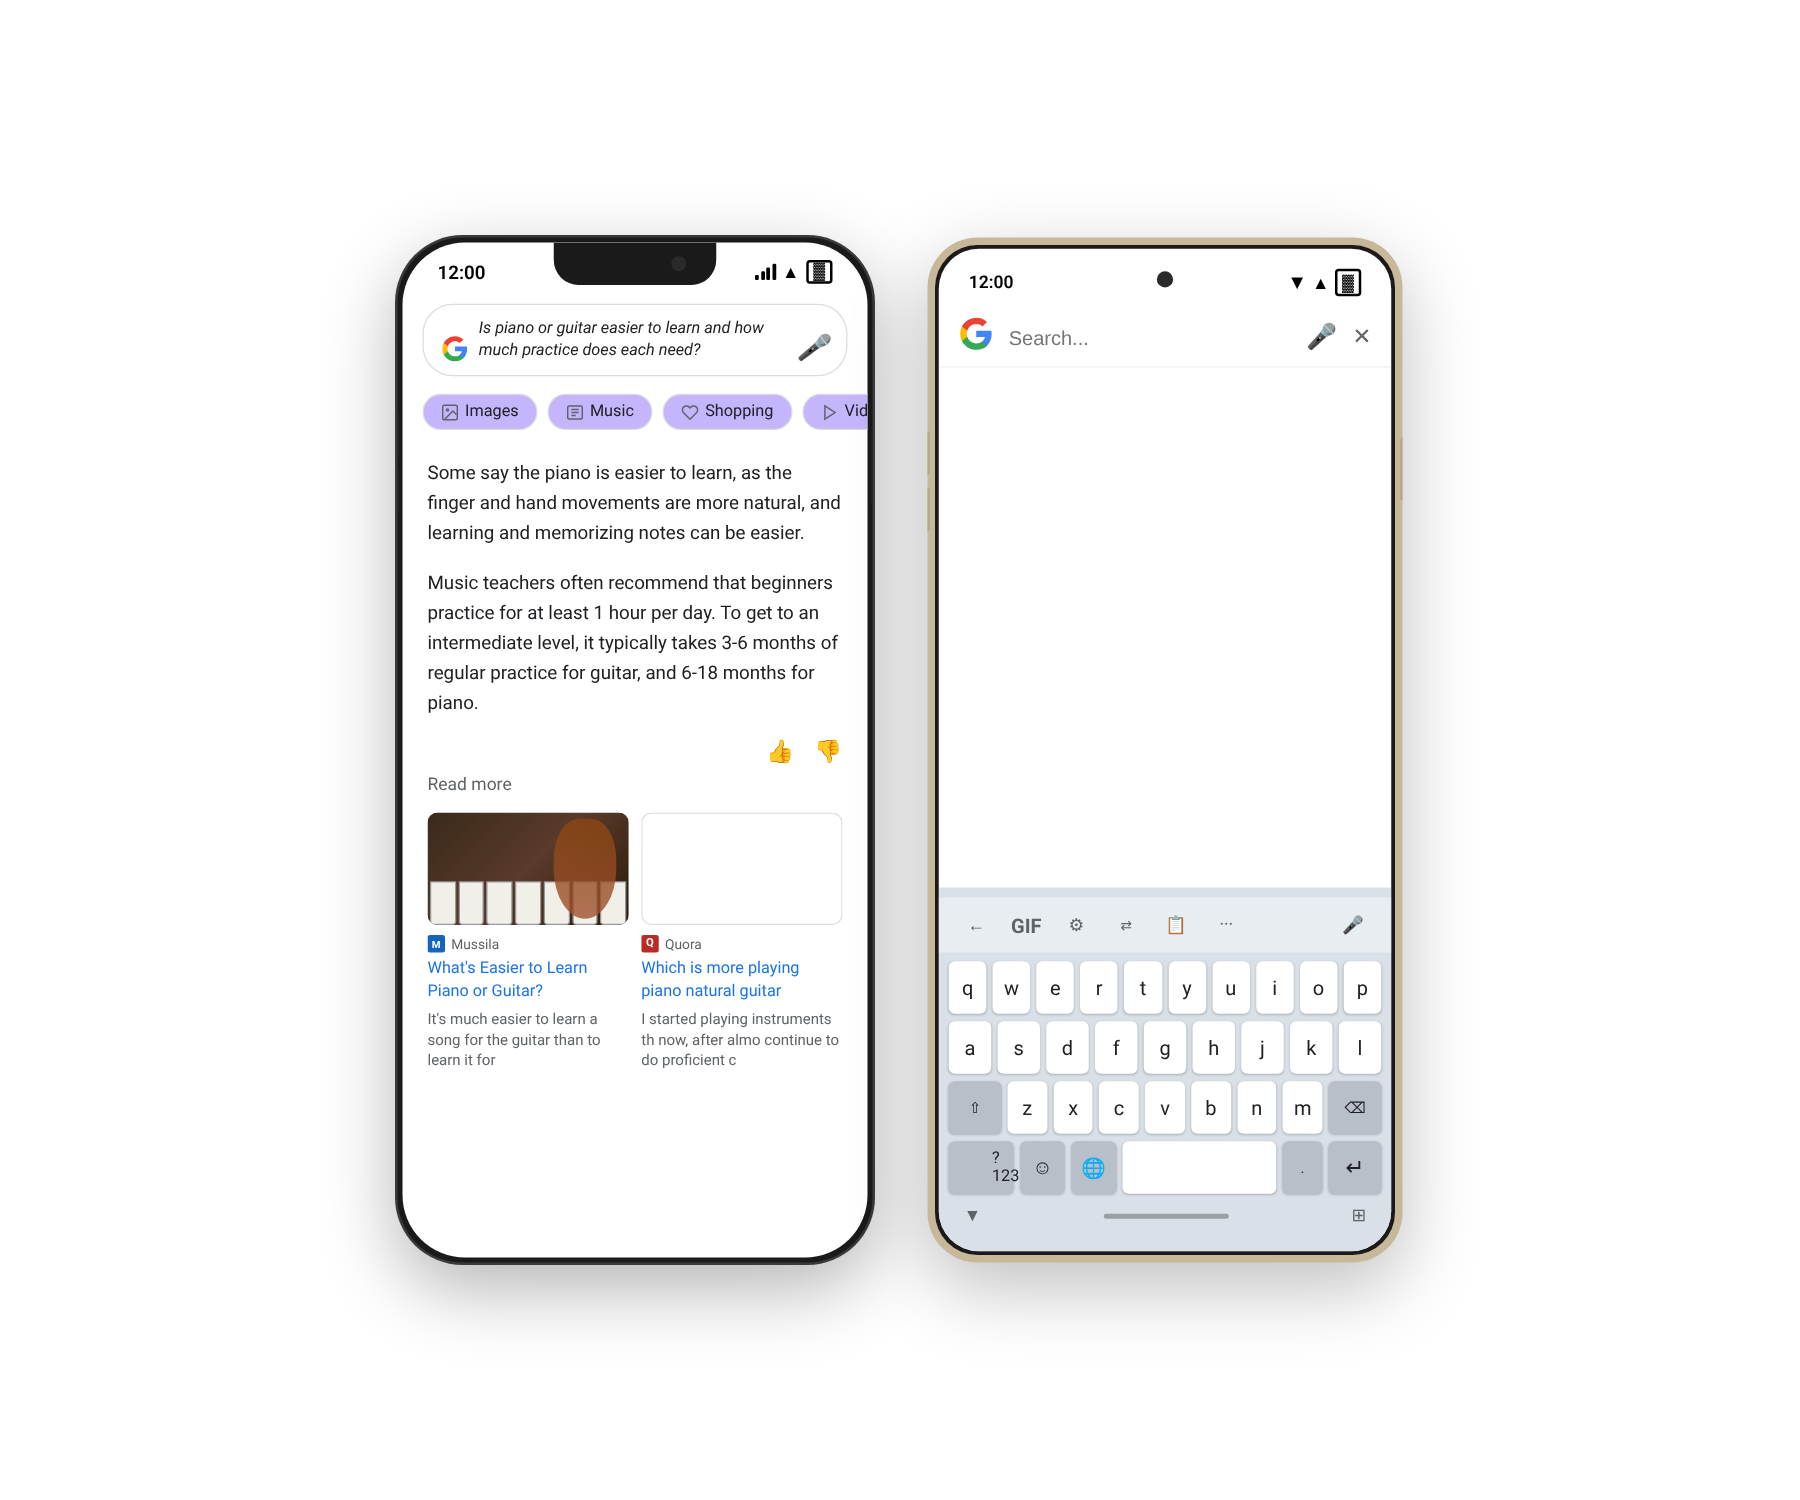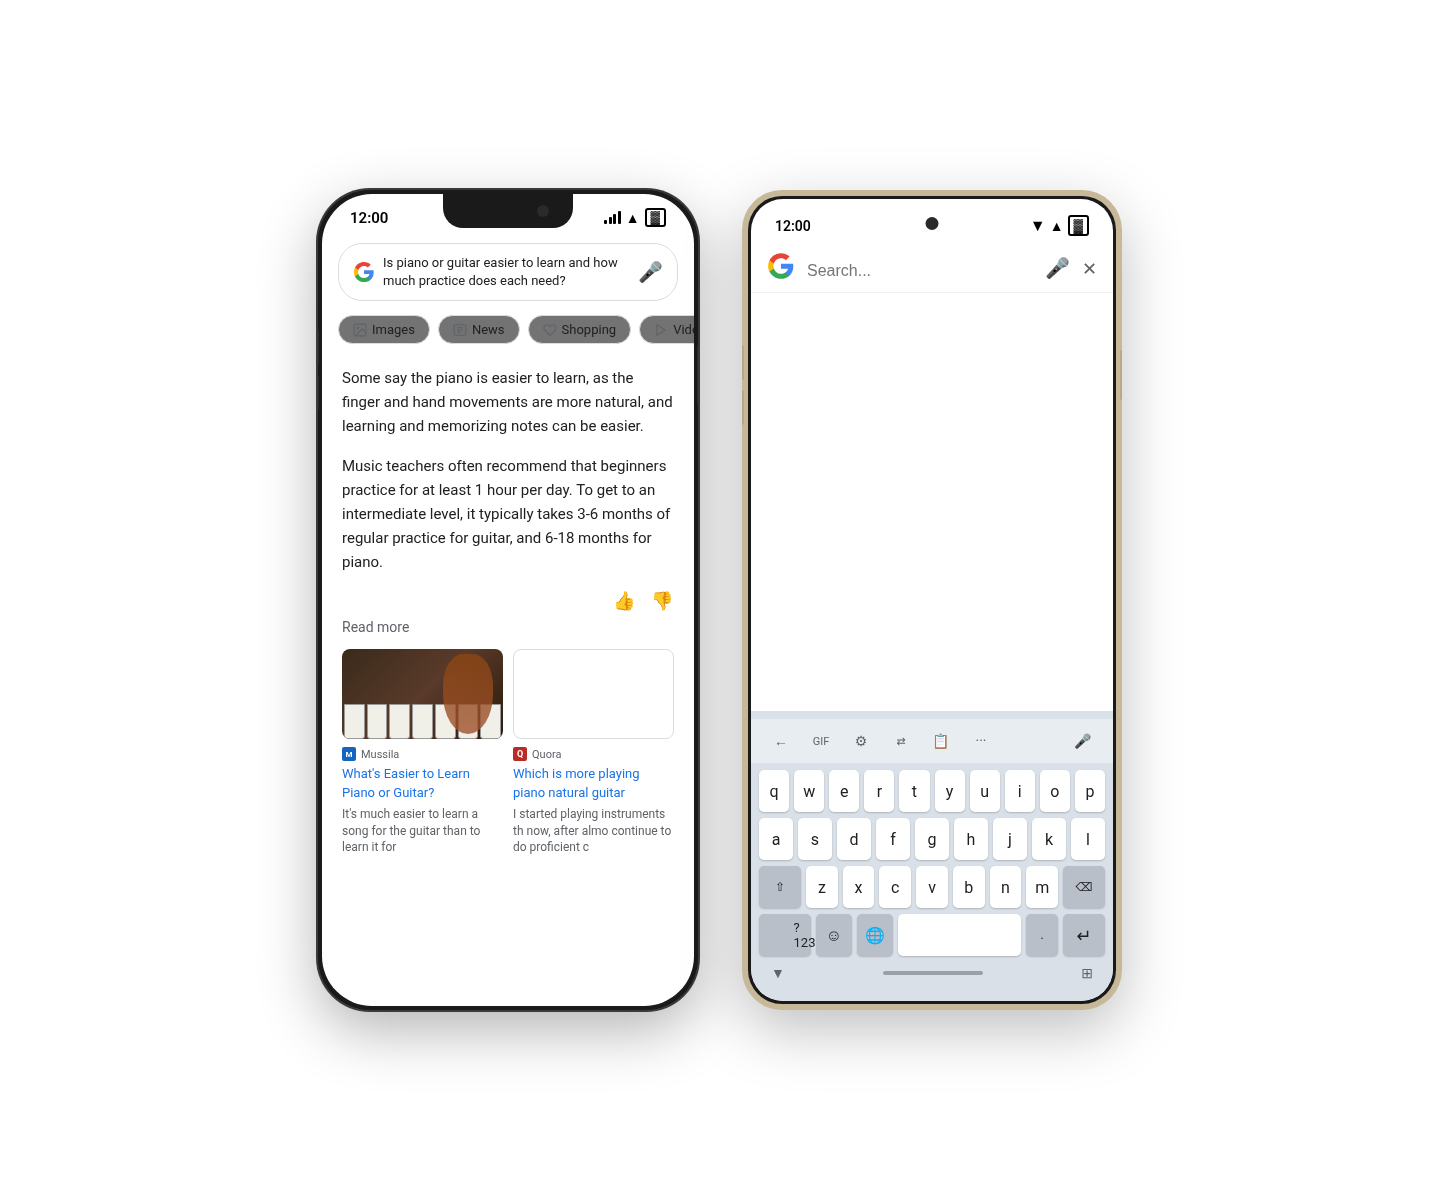--- a/index.html
+++ b/index.html
@@ -105,23 +105,24 @@
       border-radius: 1px;
     }
 
     
     .iphone-search-bar {
       margin: 8px 16px;
       border: 1.5px solid #dadce0;
       border-radius: 24px;
       padding: 10px 14px;
       display: flex;
-      align-items: center;
+      align-items: flex-end;
       gap: 8px;
       background: #fff;
+      font-style: italic;
     }
     .google-logo-small {
       width: 22px;
       height: 22px;
       flex-shrink: 0;
     }
     .search-text {
       flex: 1;
       font-size: 13px;
       color: #202124;
@@ -143,21 +144,21 @@
     .filter-tab {
       display: flex;
       align-items: center;
       gap: 5px;
       padding: 6px 14px;
       border: 1.5px solid #dadce0;
       border-radius: 20px;
       font-size: 13px;
       color: #202124;
       white-space: nowrap;
-      background: #737373;
+      background: #c4b5fd;
     }
 
     
     .iphone-content {
       padding: 16px 20px;
       overflow: hidden;
     }
     .content-paragraph {
       font-size: 15px;
       color: #202124;
@@ -468,21 +469,21 @@
           </svg>
           <span>Images</span>
         </div>
         <div class="filter-tab">
           <svg width="14" height="14" viewBox="0 0 24 24" fill="none" stroke="#5f6368" stroke-width="2">
             <rect x="2" y="3" width="20" height="18" rx="2"></rect>
               <line x1="7" y1="8" x2="17" y2="8"></line>
               <line x1="7" y1="12" x2="17" y2="12"></line>
               <line x1="7" y1="16" x2="13" y2="16"></line>
           </svg>
-          <span>News</span>
+          <span>Music</span>
         </div>
         <div class="filter-tab">
           <svg width="14" height="14" viewBox="0 0 24 24" fill="none" stroke="#5f6368" stroke-width="2">
             <path d="M20.84 4.61a5.5 5.5 0 0 0-7.78 0L12 5.67l-1.06-1.06a5.5 5.5 0 0 0-7.78 7.78l1.06 1.06L12 21.23l7.78-7.78 1.06-1.06a5.5 5.5 0 0 0 0-7.78z"></path>
           </svg>
           <span>Shopping</span>
         </div>
         <div class="filter-tab">
           <svg width="14" height="14" viewBox="0 0 24 24" fill="none" stroke="#5f6368" stroke-width="2">
             <polygon points="5,3 19,12 5,21 5,3"></polygon>
@@ -564,21 +565,21 @@
           <div class="android-search-icons">
             <span class="android-mic-icon">🎤</span>
             <span class="android-close-icon">✕</span>
           </div>
         </div>
 
         <div class="android-keyboard">
 
           <div class="keyboard-toolbar">
             <div class="toolbar-btn">←</div>
-            <div class="toolbar-btn" style="font-size:11px;font-weight:normal;">GIF</div>
+            <div class="toolbar-btn" style="font-size:16px;font-weight:bold;">GIF</div>
             <div class="toolbar-btn">⚙</div>
             <div class="toolbar-btn" style="font-size:11px;">⇄</div>
             <div class="toolbar-btn">📋</div>
             <div class="toolbar-btn">···</div>
             <div class="toolbar-spacer"></div>
             <div class="toolbar-btn">🎤</div>
           </div>
 
           <div class="keyboard-row">
             <div class="key">q</div>

